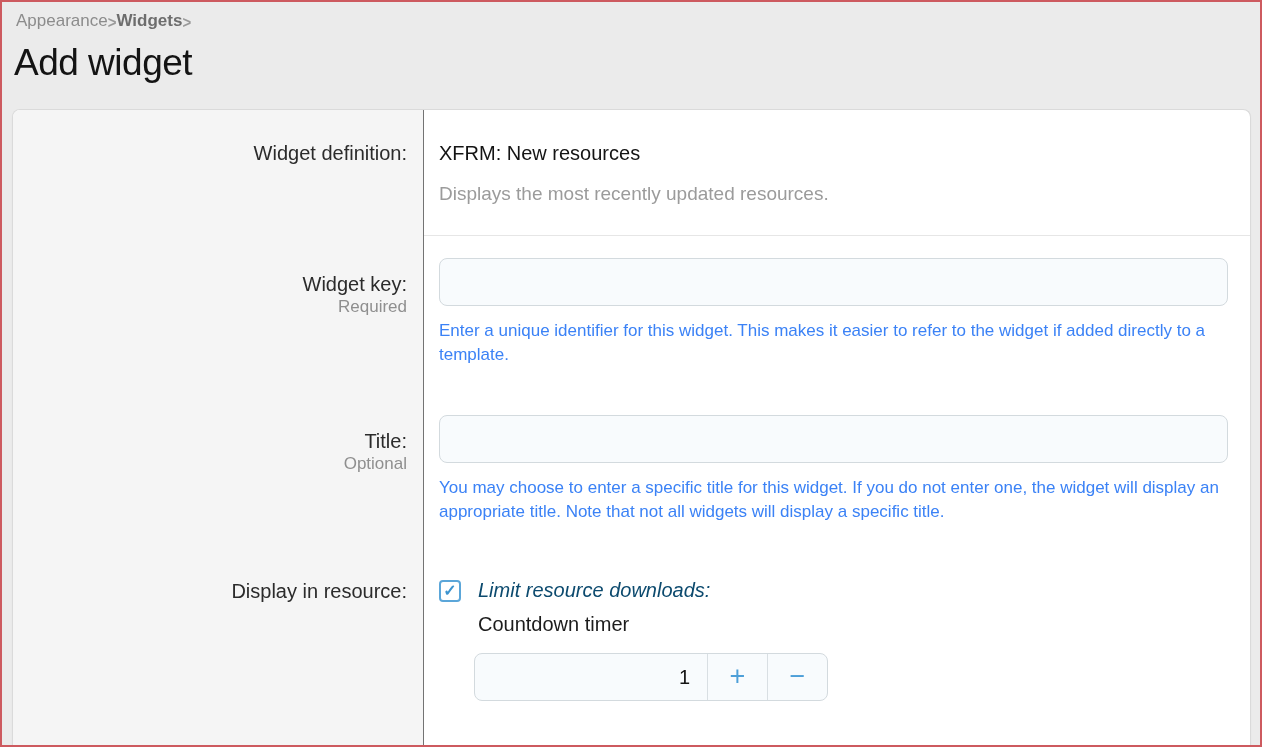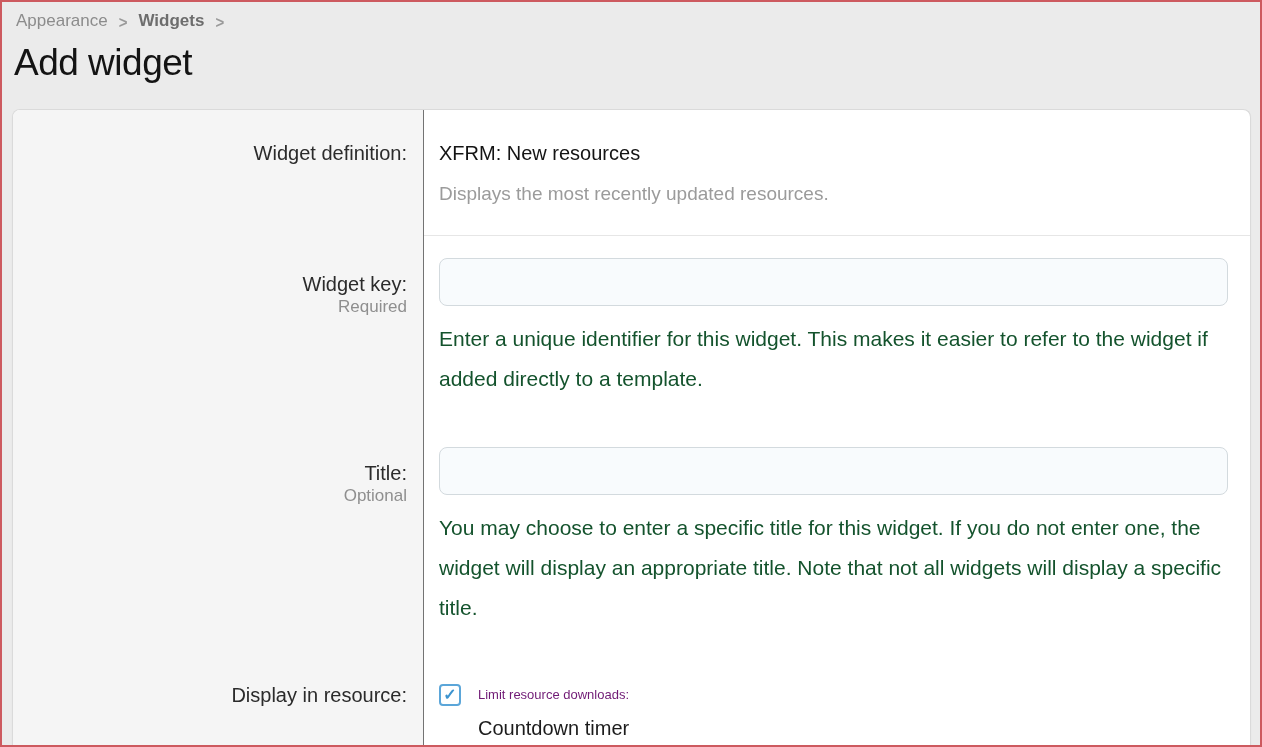--- a/index.html
+++ b/index.html
@@ -9,21 +9,21 @@
     border: 2px solid #cd5a5f;
     background: #ebebeb;
     font-family: "Liberation Sans", sans-serif;
     position: relative;
     overflow: hidden;
     color: #1a1a1a;
   }
 
   
   .breadcrumb {
-    display: flex; align-items: center; gap: 11px;
+    display: flex; align-items: center; 
     padding: 9px 0 0 14px;
     font-size: 17px; color: #8c8c8c;
   }
   .crumb { color: #8c8c8c; cursor: pointer; }
   .crumb.bold { font-weight: 700; color: #6d6d6d; }
   .crumb-sep { color: #9a9a9a; font-size: 15px; font-weight: 600; transform: scaleY(1.15); }
 
   .page-title {
     margin: 11px 0 0 12px;
     font-size: 37px; font-weight: 400; color: #141414;
@@ -64,35 +64,35 @@
   .row-input .label-cell { padding-top: 36px; }
   .row-input .content-cell { padding-top: 22px; padding-bottom: 26px; }
   .text-input {
     display: block; width: 100%; height: 48px;
     background: #f8fbfd;
     border: 1px solid #d3dade; border-radius: 8px;
     font-size: 19px; color: #1a1a1a; padding: 0 14px;
     font-family: "Liberation Sans", sans-serif;
     outline: none;
   }
-  .explain { font-size: 21px; color: #14532d; line-height: 40px; margin-top: 13px; }
+  .explain { font-size: 17px; color: #3b82f6; line-height: 24px; margin-top: 13px; }
 
   
   .row-positions .label-cell { padding-top: 29px; }
   .row-positions .content-cell { padding-top: 28px; padding-bottom: 20px; }
   .check-line { display: flex; align-items: flex-start; gap: 17px; }
   .checkbox {
     width: 22px; height: 22px; margin-top: 2px;
     border: 2px solid #5ba6d9; border-radius: 4px;
     background: #ffffff;
     display: inline-flex; align-items: center; justify-content: center;
     color: #3d94cf; font-size: 16px; font-weight: 700; line-height: 1;
     cursor: pointer; flex: 0 0 22px;
   }
-  .check-label { font-size: 13px; color: #701a75; line-height: 25px; }
+  .check-label { font-size: 20px; color: #0c4a6e; line-height: 25px; font-style: italic; }
   .check-sublabel { font-size: 20px; color: #1c1c1c; line-height: 25px; margin-top: 9px; }
 
   .number-group {
     margin: 16px 0 0 35px;
     width: 354px; height: 48px;
     display: flex; align-items: stretch;
     background: #f8fbfd;
     border: 1px solid #d3dade; border-radius: 8px;
     overflow: hidden;
   }

